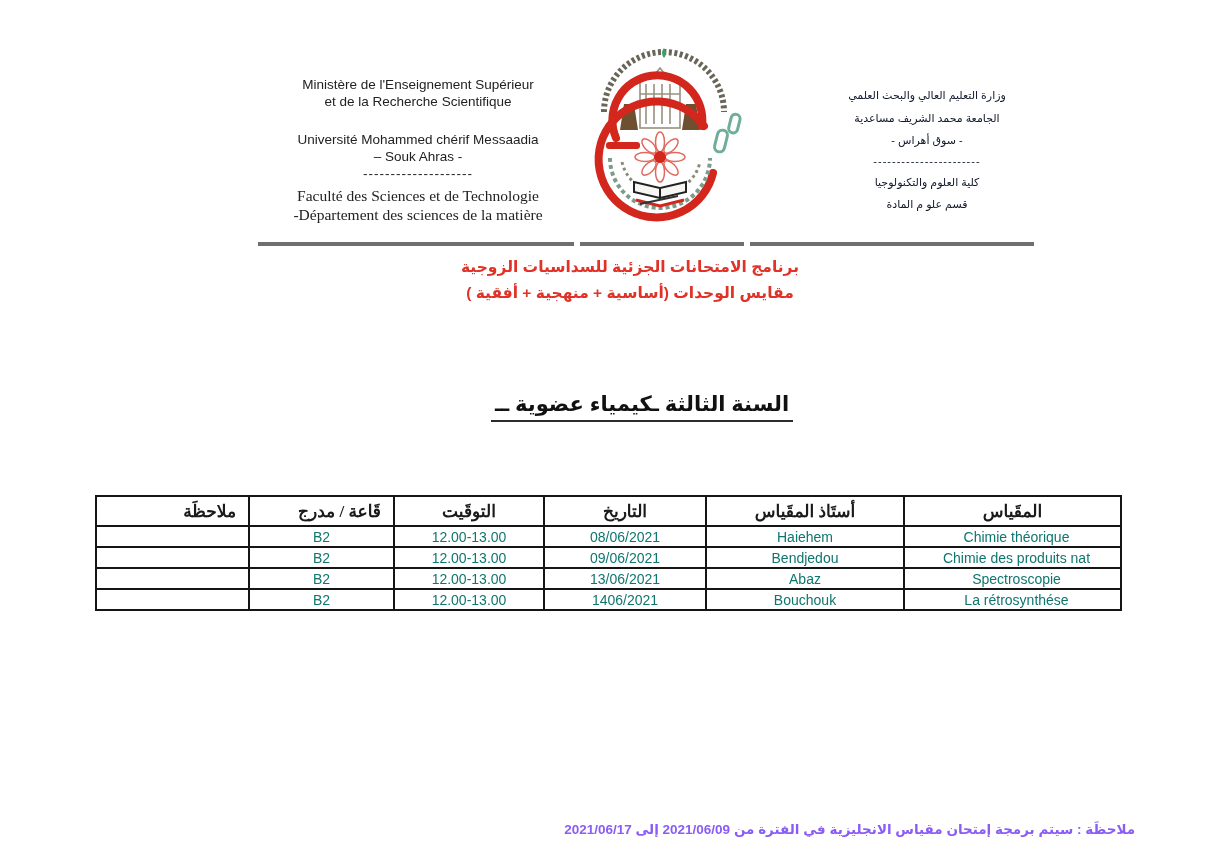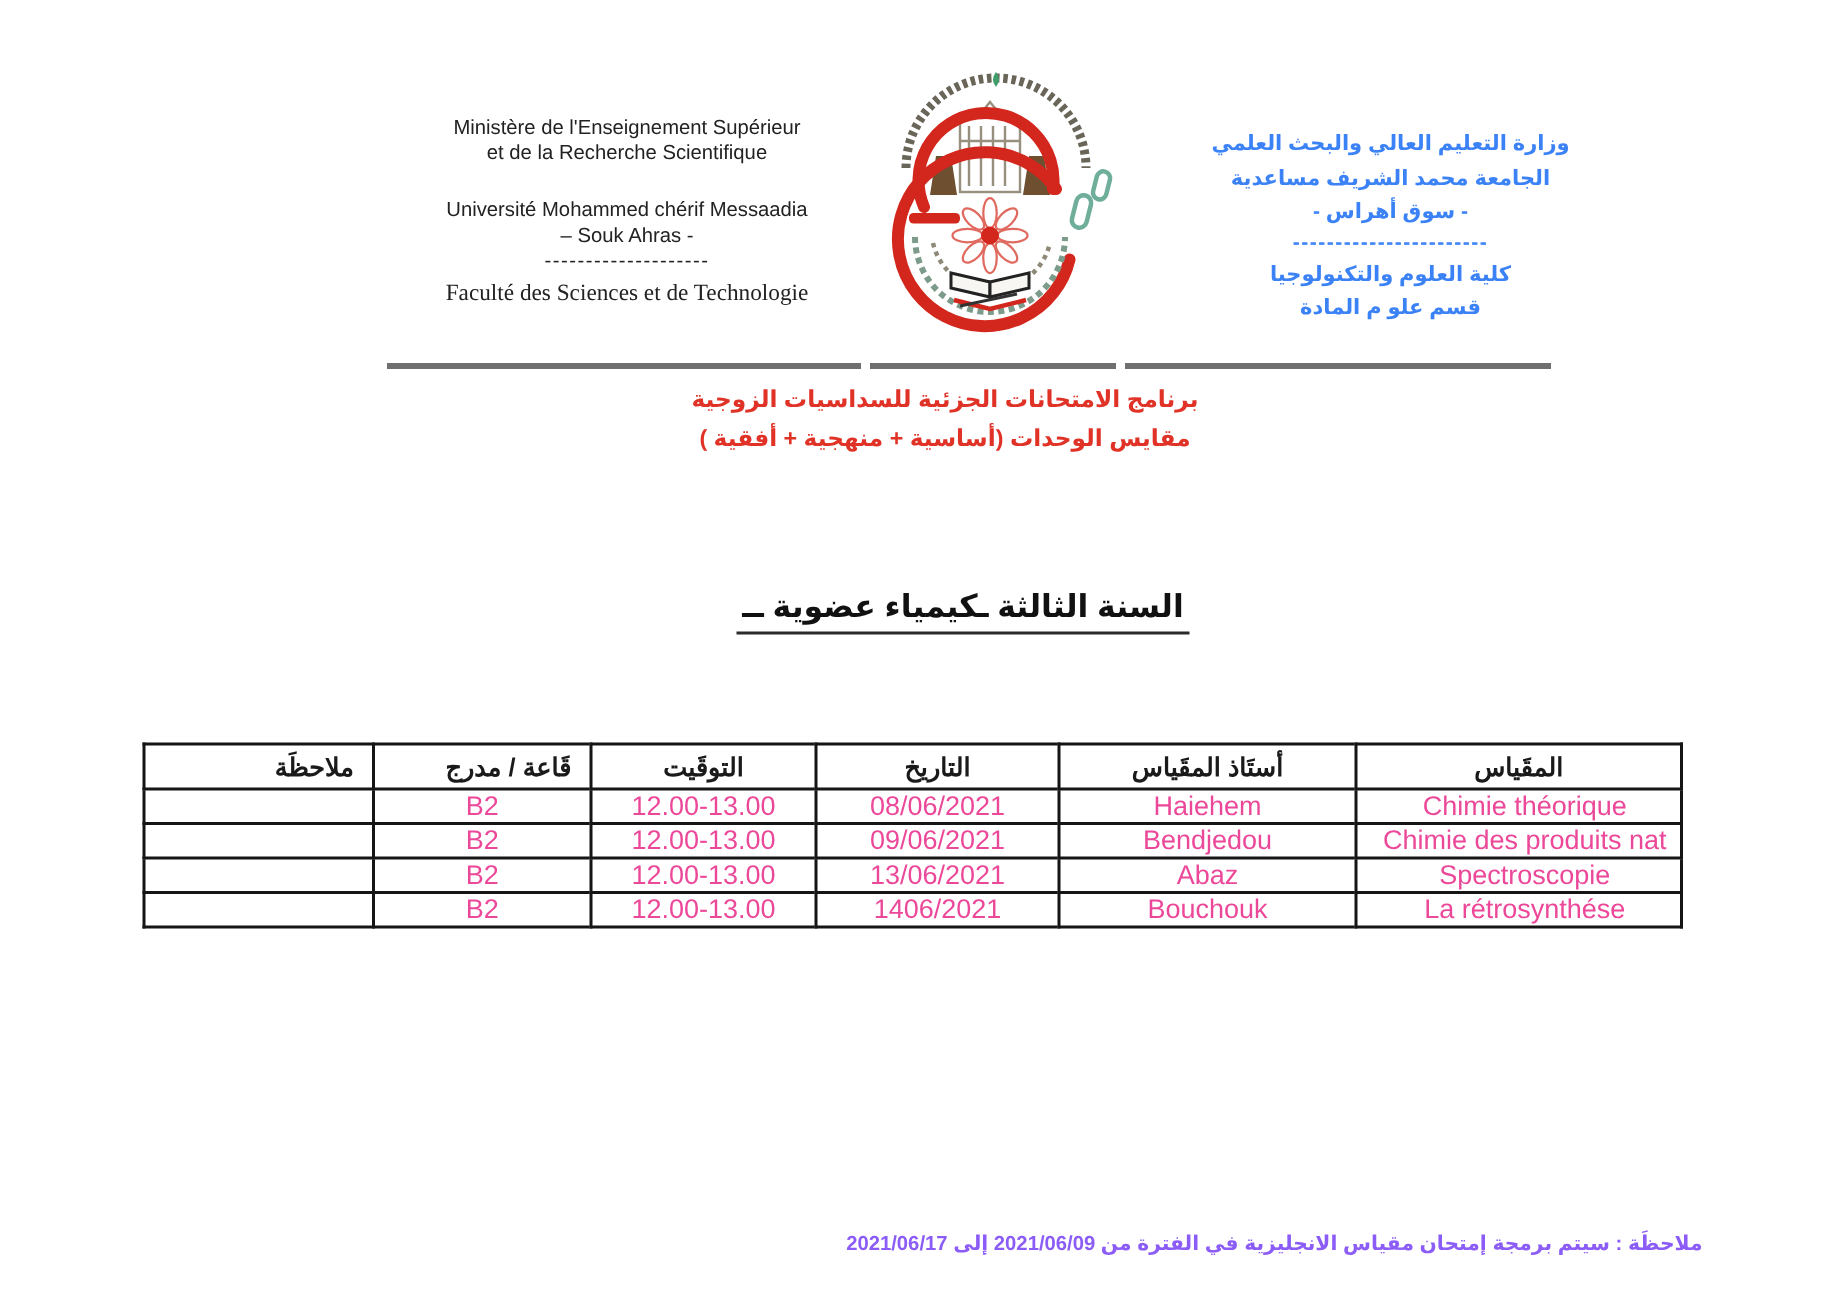--- a/index.html
+++ b/index.html
@@ -8,21 +8,21 @@
 
   
   .hdr-left { position:absolute; left:243px; top:76px; width:350px; text-align:center;
               font-weight:normal; font-size:13.5px; line-height:17px; color:#222; }
   .hdr-left .block2 { margin-top:21px; }
   .hdr-left .dashes { line-height:13px; margin-top:2px; letter-spacing:1px; }
   .hdr-left .serif  { margin-top:6px; font-family:"Liberation Serif","DejaVu Serif",serif;
                       font-size:15.5px; line-height:19px; }
 
   .hdr-right { position:absolute; left:768px; top:84px; width:318px; direction:rtl;
-               text-align:center; font-weight:bold; font-size:14px; line-height:22.5px; color:#3b82f6; }
+               text-align:center; font-weight:normal; font-size:11px; line-height:22.5px; color:#0f172a; }
   .hdr-right .dashes { direction:ltr; line-height:19px; letter-spacing:1px; }
 
   .logo-wrap { position:absolute; left:578px; top:46px; width:172px; height:188px; }
 
   
   .divider { position:absolute; top:242px; height:4px; background:#6f6f6f; }
   .div-a { left:258px; width:316px; }
   .div-b { left:580px; width:164px; }
   .div-c { left:750px; width:284px; }
 
@@ -34,42 +34,43 @@
   
   .section-heading-row { position:absolute; left:342px; top:392px; width:600px; text-align:center; }
   .section-heading { display:inline-block; direction:rtl; font-weight:bold; font-size:21px;
                      color:#111; border-bottom:2px solid #2b2b2b; padding:0 4px 4px 4px; }
 
   
   .exam-table { position:absolute; left:95px; top:495px; width:1025px;
                 border-collapse:collapse; direction:rtl; table-layout:fixed; }
   .exam-table th, .exam-table td { border:2px solid #151515; background:#fff; overflow:hidden; }
   .exam-table th { height:30px; font-size:17px; font-weight:bold; text-align:center;
-                   font-family:Liberation Sans, sans-serif; }
+                   font-family:Liberation Serif, serif; }
   .exam-table th.al-right { text-align:right; padding-left:0; padding-right:12px; }
-  .exam-table td { height:21px; font-size:18px; text-align:center; color:#ec4899; }
+  .exam-table td { height:21px; font-size:14px; text-align:center; color:#0f766e; }
   .exam-table td.module { text-align:center; padding-left:8px; }
 
   
   .footer-note { position:absolute; right:82px; top:789px; direction:rtl;
                  color:#8b5cf6; font-weight:bold; font-size:13.5px; white-space:nowrap;margin-top:32px; }
 </style>
 </head>
 <body>
 
 <div class="hdr-left">
   <div>Ministère de l'Enseignement Supérieur</div>
   <div>et de la Recherche Scientifique</div>
   <div class="block2">
     <div>Université Mohammed chérif Messaadia</div>
     <div>– Souk Ahras -</div>
   </div>
   <div class="dashes">--------------------</div>
   <div class="serif">
     <div>Faculté des Sciences et de Technologie</div>
+    <div>-Département des sciences de la matière</div>
   </div>
 </div>
 
 <div class="logo-wrap">
   <svg width="172" height="188" viewBox="0 0 172 188">
 
     <path d="M 26 66 A 60 60 0 0 1 146 66" fill="none" stroke="#4f4a3c" stroke-width="6" stroke-dasharray="3 2.5" opacity="0.85"></path>
 
     <path d="M 86 2 q 4 5 0 10 q -4 -5 0 -10" fill="#3f9e6b"></path>
 

